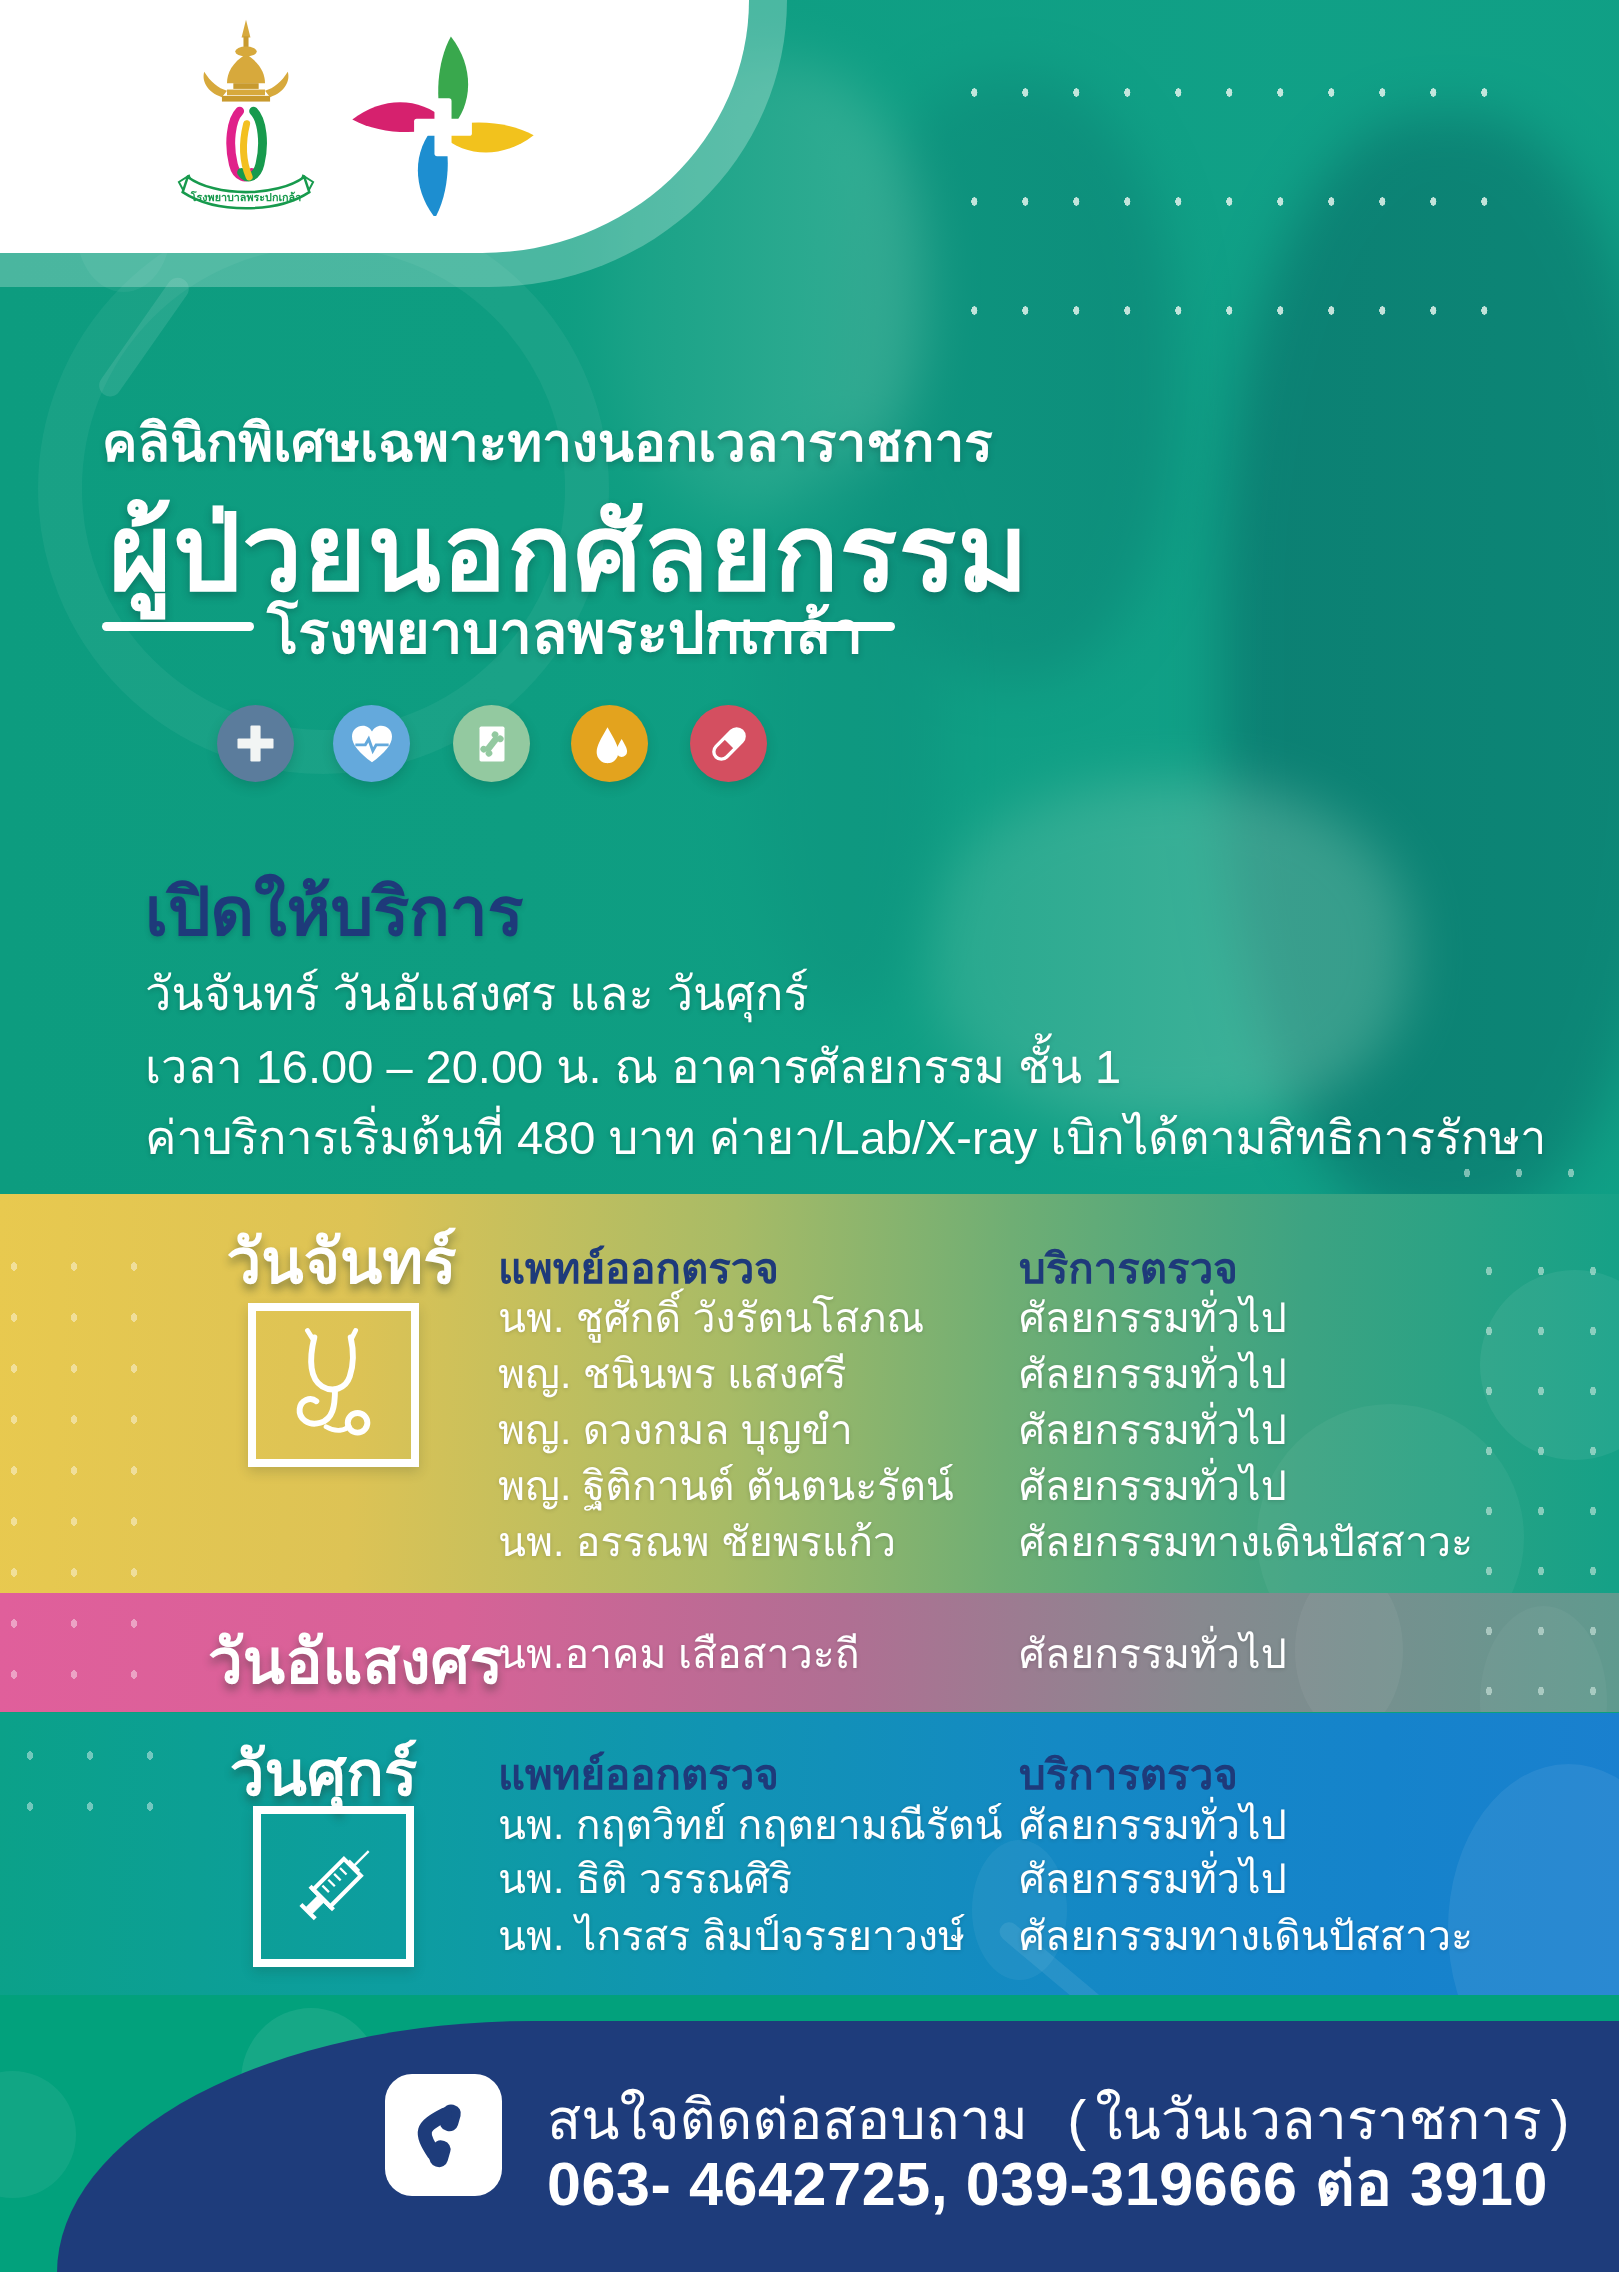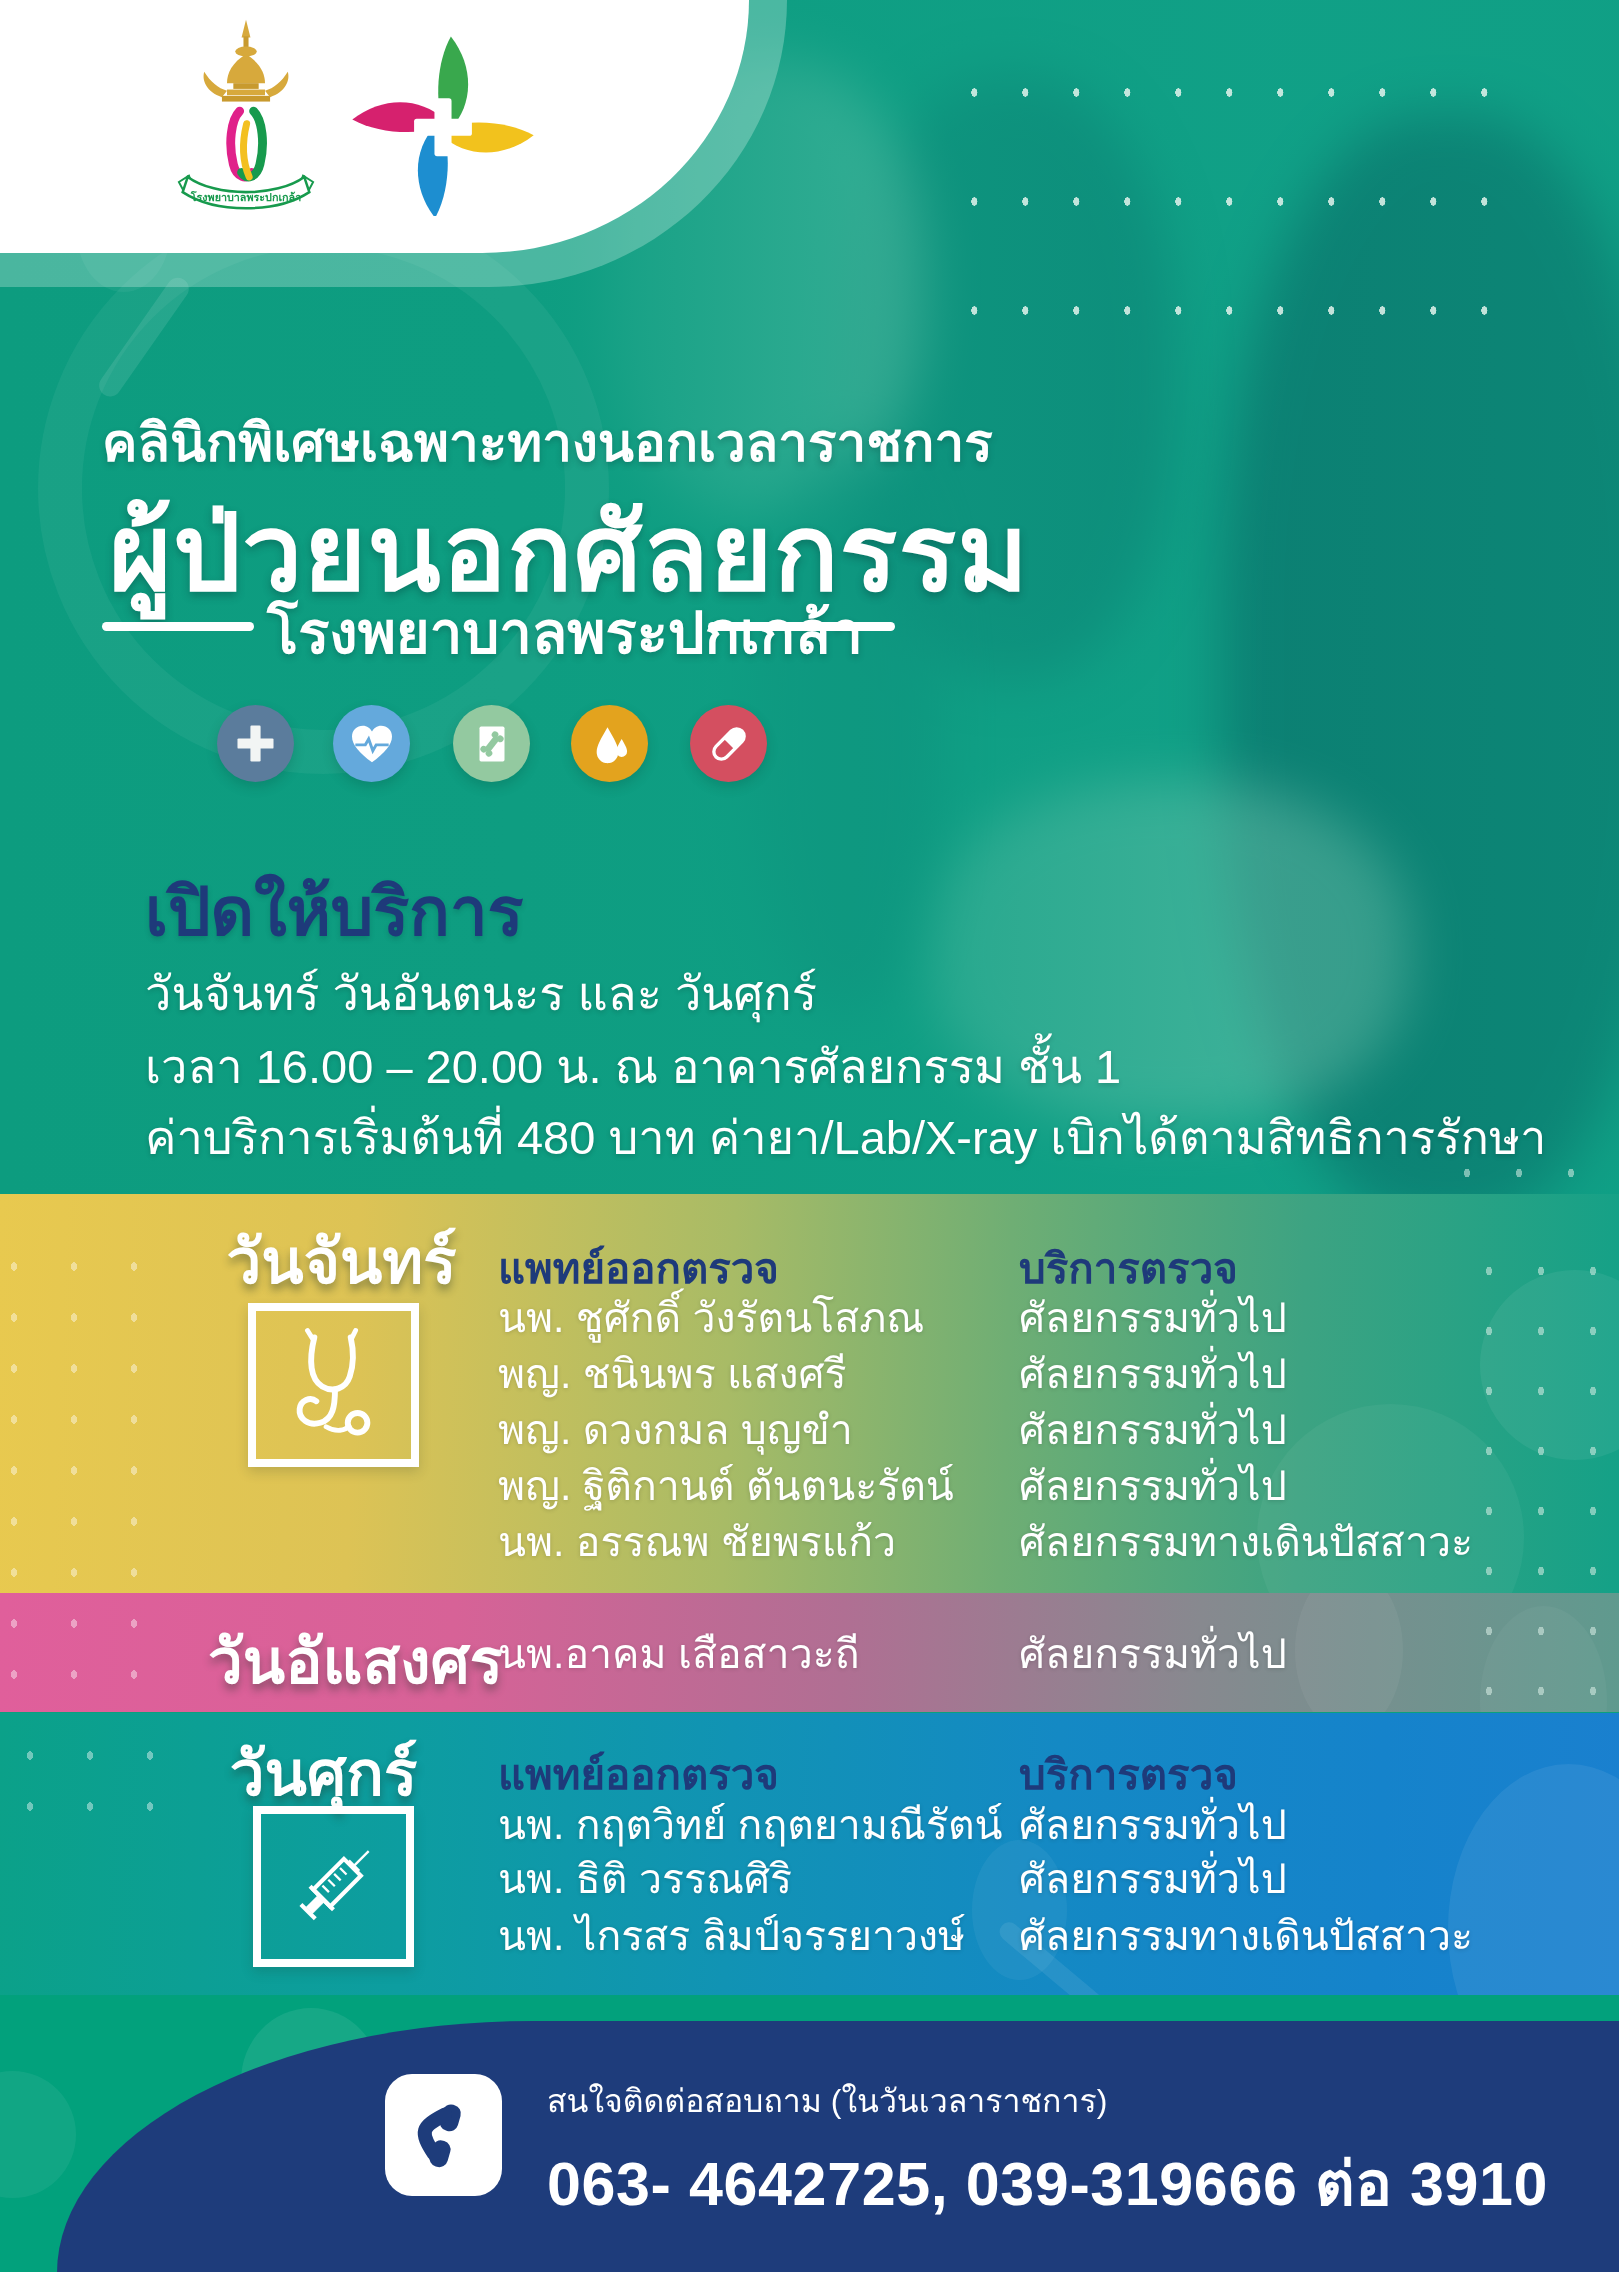--- a/index.html
+++ b/index.html
@@ -81,21 +81,21 @@
   .sched-row span{position:absolute; top:50%; transform:translateY(-50%); color:#fff; font-size:41px;
                   white-space:nowrap; text-shadow:0 1.9px 4.4px rgba(0,0,0,.16);}
   .doc-col{left:498px;} .svc-col{left:1019px;}
 
   
   .greenband{position:absolute; left:0; top:1995px; width:1620px; height:277px; background:#02a17c; overflow:hidden;}
   .footer{position:absolute; left:57px; right:0; top:2021px; bottom:0; background:#1e3c7b;
           border-top-left-radius:476px 252px;}
   .phoneplate{position:absolute; left:385px; top:2074px; width:117px; height:122px; background:#fff;
               border-radius:27px; display:flex; align-items:center; justify-content:center;}
-  .contact1{position:absolute; left:547px; top:2075px; color:#fff; font-size:32px; font-weight:400; white-space:nowrap;}
+  .contact1{position:absolute; left:547px; top:2075px; color:#fff; font-size:56px; font-weight:400; white-space:nowrap;font-family:Liberation Mono, monospace;}
   .contact2{position:absolute; left:547px; top:2135px; color:#fff; font-size:61px; font-weight:800; white-space:nowrap;
             letter-spacing:0.6px;}
 </style>
 </head>
 <body>
 
 <div class="poster">
 
   <div class="hero">
     <div class="ph ph1"></div>
@@ -193,21 +193,21 @@
   <div class="medicon" style="left:690px; background:#d44f60;">
     <svg width="50" height="50" viewBox="0 0 120 120">
       <g transform="rotate(45 60 60)">
         <rect x="42" y="16" width="36" height="88" rx="18" fill="none" stroke="#fff" stroke-width="8"></rect>
         <path d="M42,34 a18,18 0 0 1 36,0 V60 h-36 Z" fill="#fff"></path>
       </g>
     </svg>
   </div>
 
   <div class="open-head nowrap">เปิดให้บริการ</div>
-  <div class="open-line nowrap" style="top:956px;">วันจันทร์ วันอันตนะร และ วันศุกร์</div>
+  <div class="open-line nowrap" style="top:956px;">วันจันทร์ วันอัแสงศร และ วันศุกร์</div>
   <div class="open-line nowrap" style="top:1029px;">เวลา 16.00 – 20.00 น.  ณ อาคารศัลยกรรม ชั้น 1</div>
   <div class="open-line nowrap" style="top:1100px;">ค่าบริการเริ่มต้นที่ 480 บาท ค่ายา/Lab/X-ray เบิกได้ตามสิทธิการรักษา</div>
 
   <div class="sec sec-mon">
     <div class="mol" style="left:1480px; top:76px; width:190px; height:190px; opacity:.6;"></div>
     <div class="mol" style="left:1257px; top:210px; width:267px; height:267px; opacity:.45;"></div>
     <div class="daylabel" style="left:202px; top:18px;">วันจันทร์</div>
     <div class="iconbox" style="left:248px; top:109px; width:155px; height:148px;">
       <svg width="108" height="121" viewBox="0 0 220 240">
         <path d="M70,22 C58,70 62,108 86,122 C108,135 134,126 142,102 C150,78 150,48 144,22" fill="none" stroke="#fff" stroke-width="12" stroke-linecap="round"></path>

